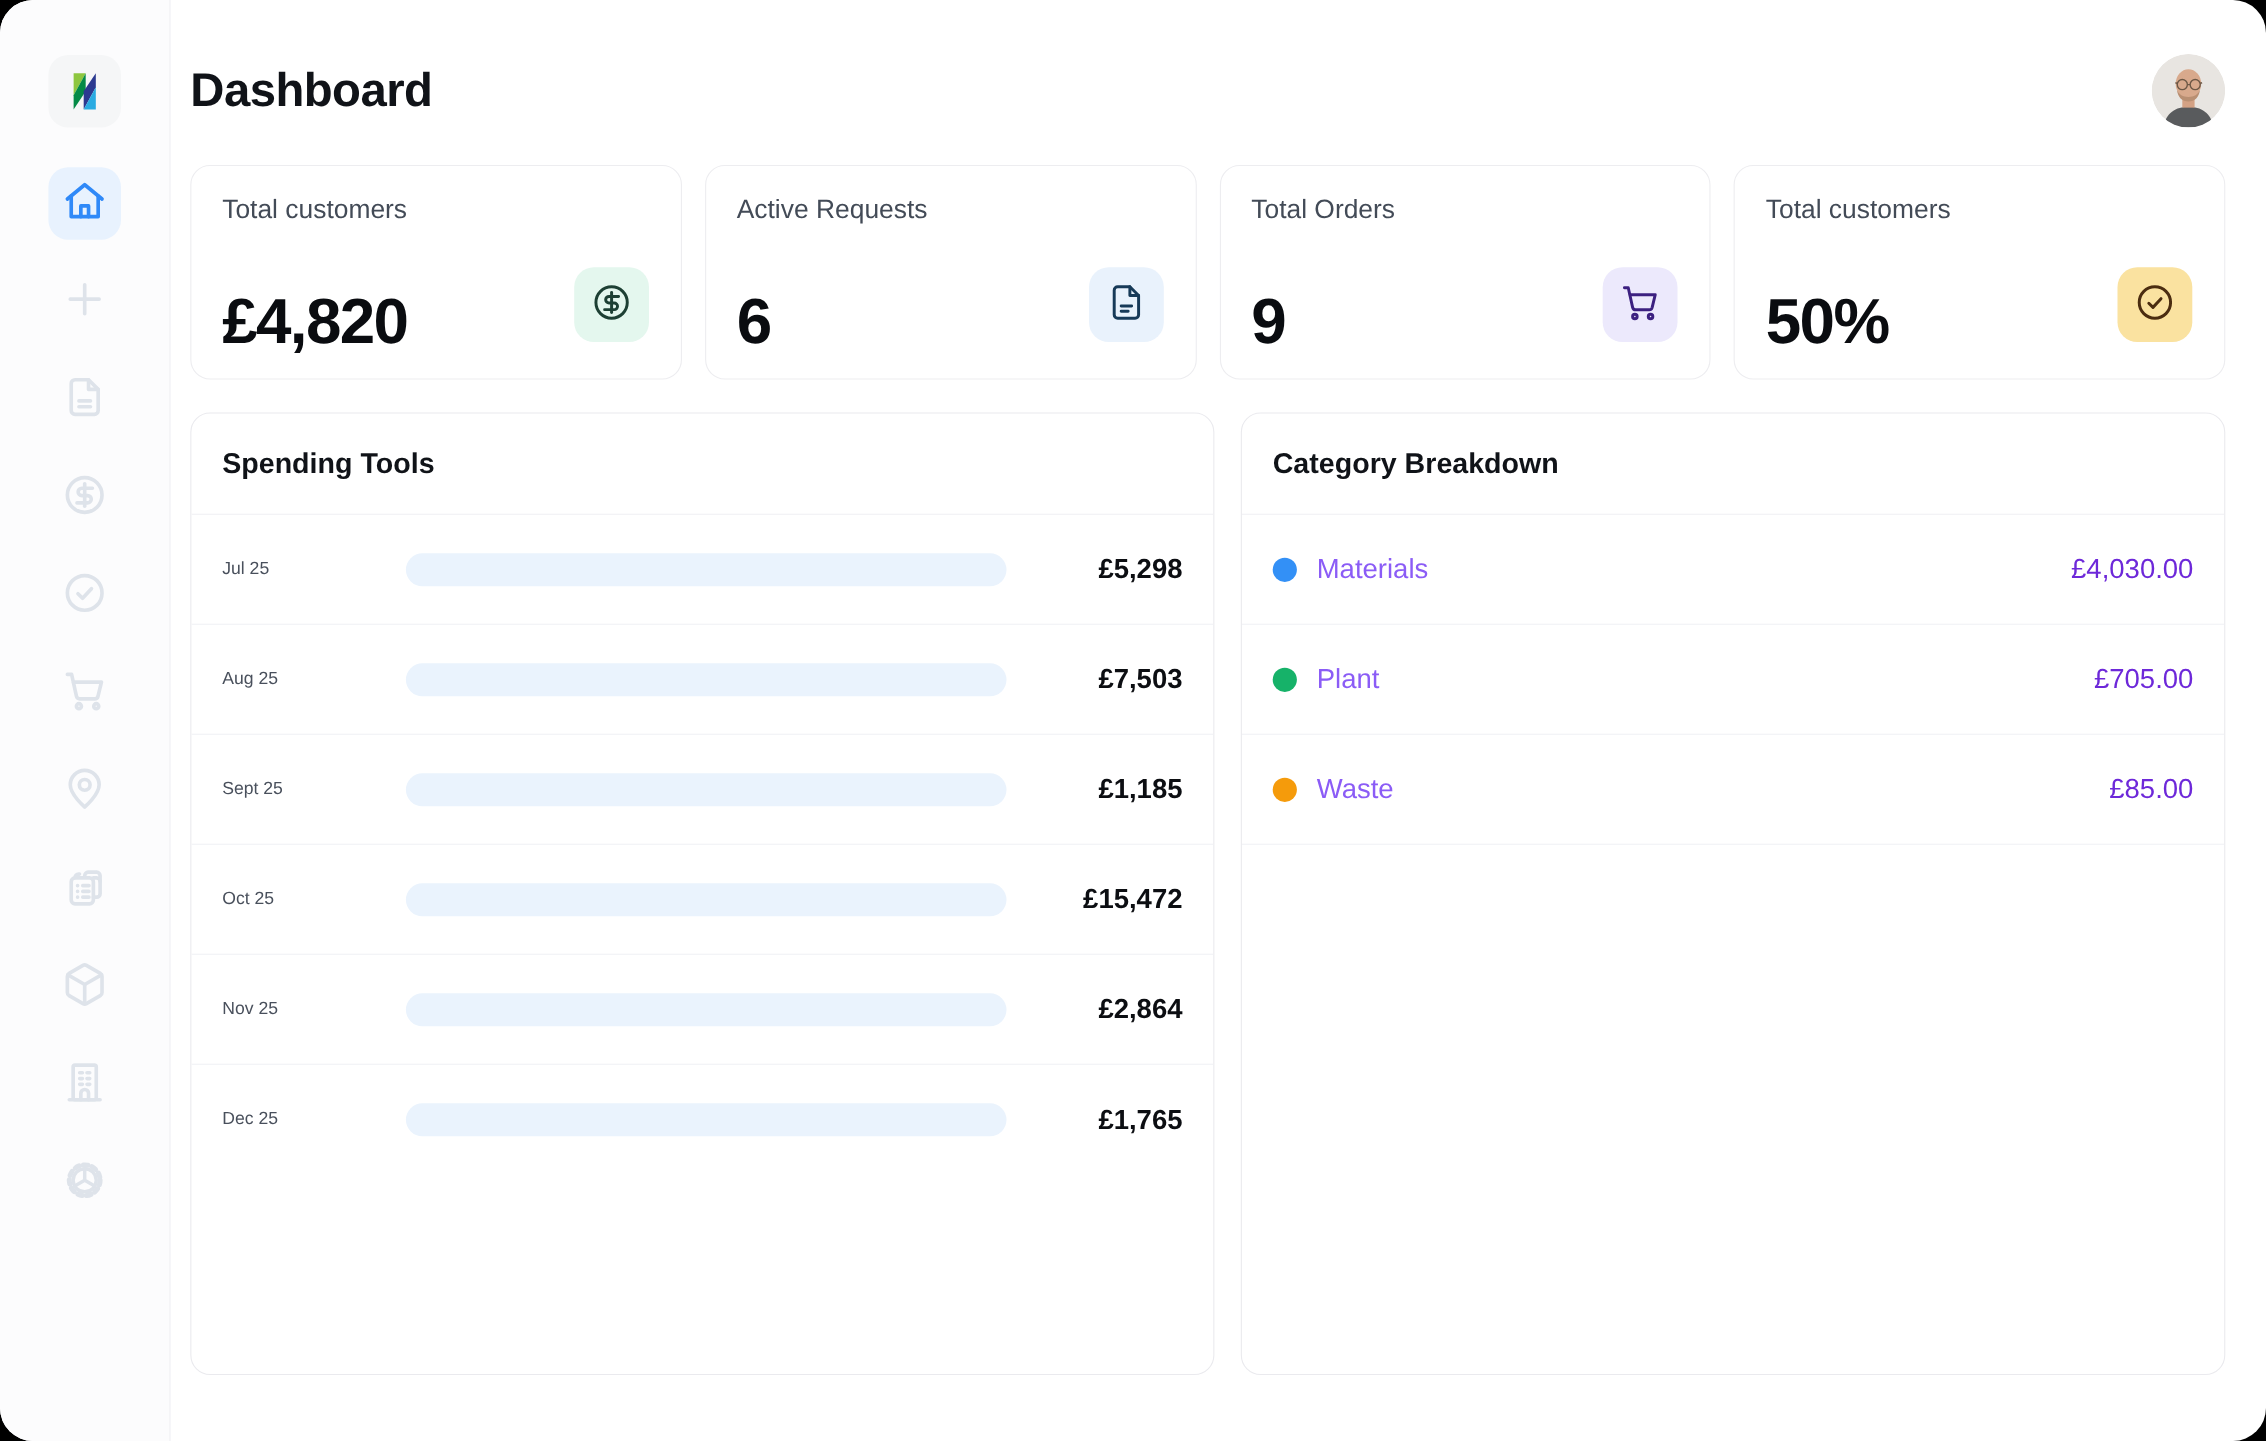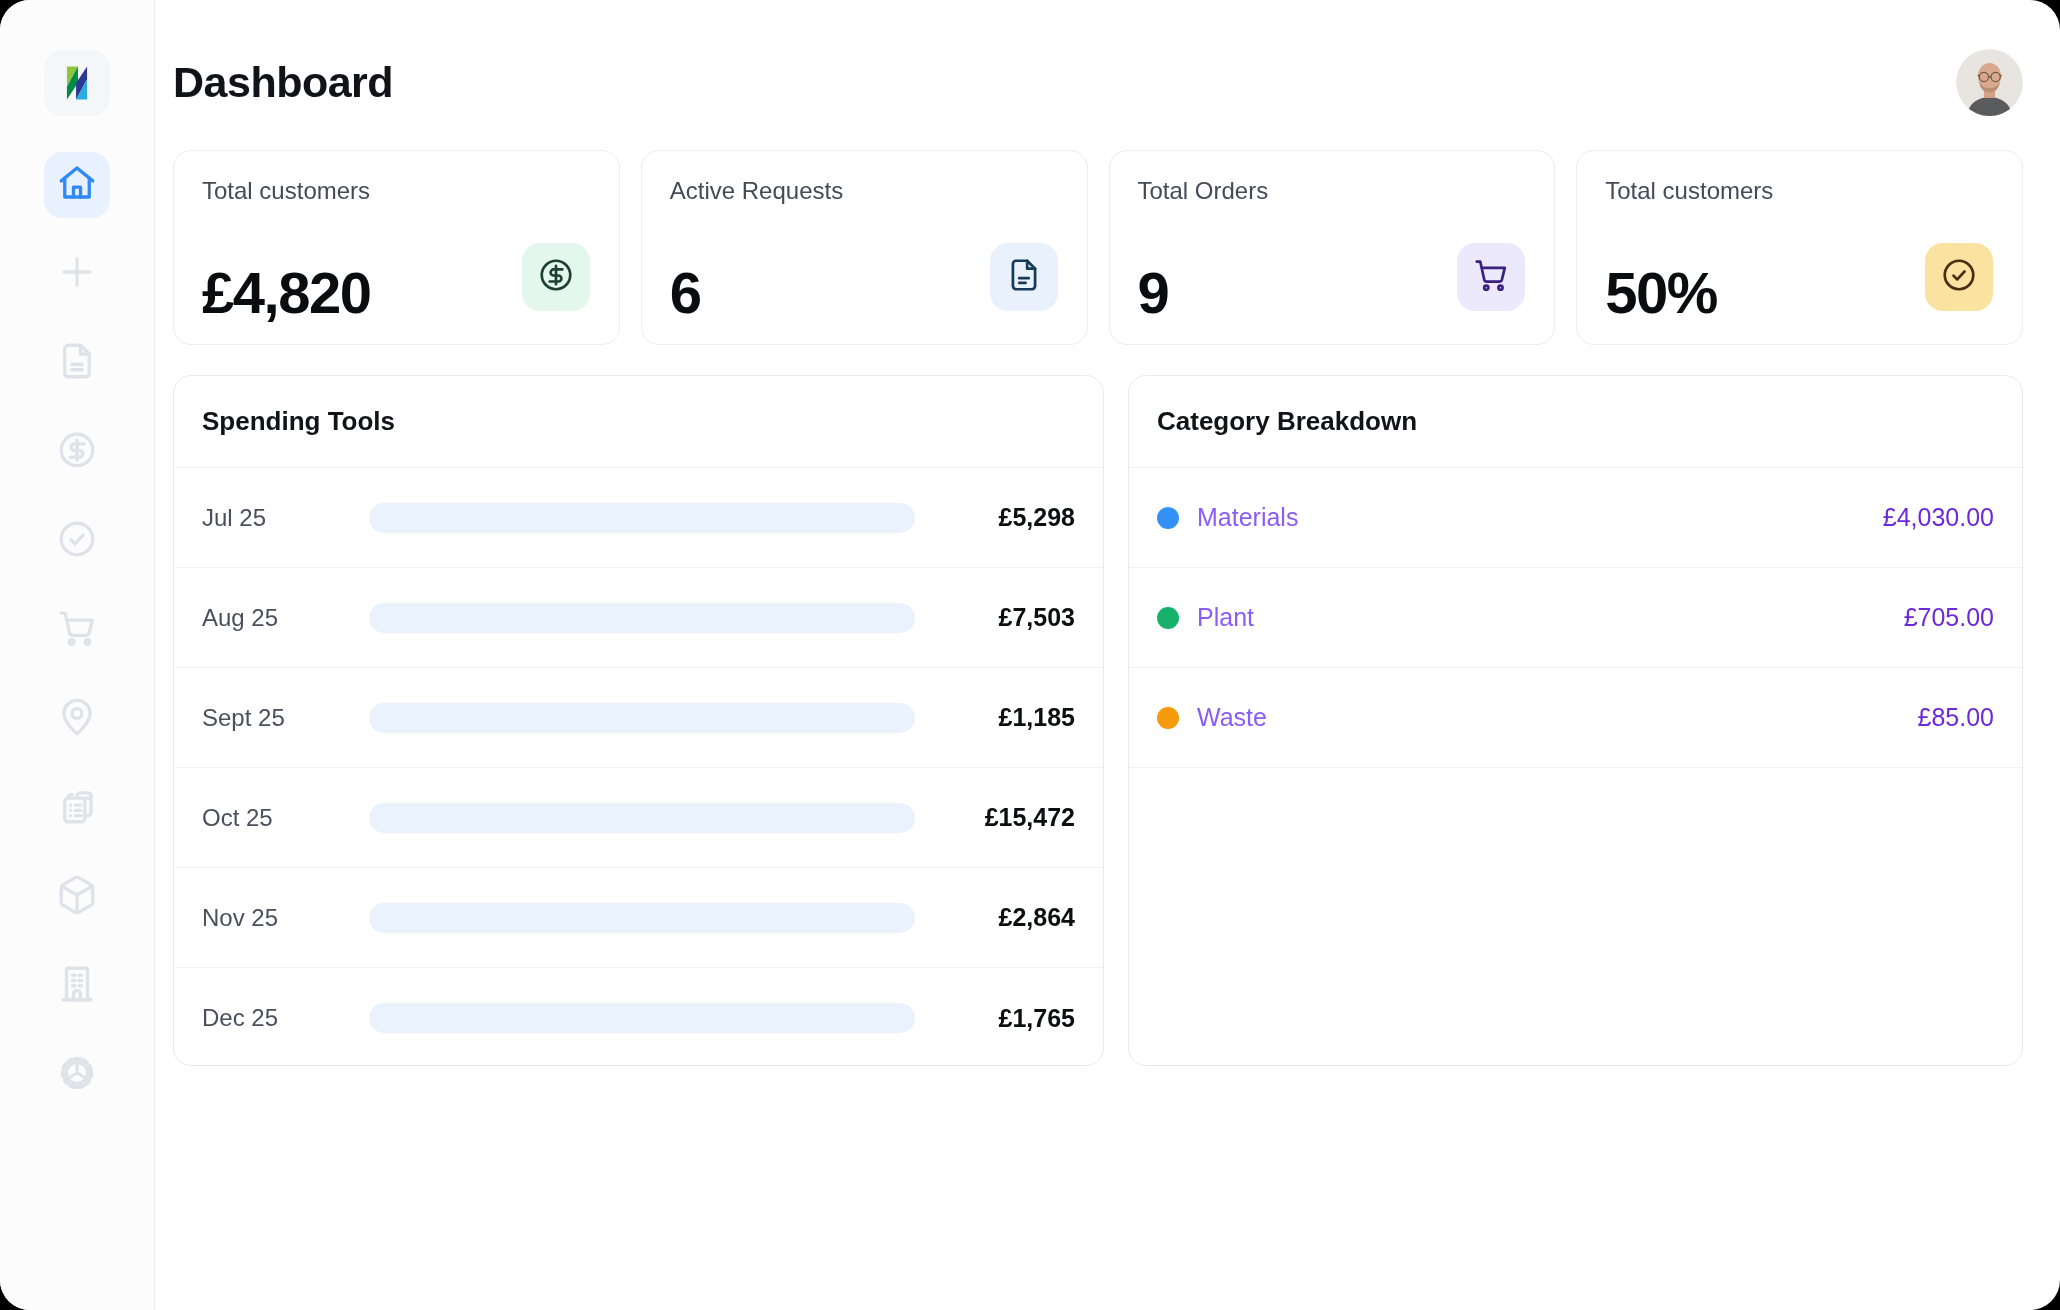--- a/index.html
+++ b/index.html
@@ -32,29 +32,29 @@
     letter-spacing:-1.5px;color:#0a0c10;line-height:1;}
   .tile{position:absolute;right:29px;bottom:33px;width:68px;height:68px;border-radius:18px;
     display:grid;place-items:center;}
   .tile svg{width:38px;height:38px;}
   .tile-green{background:#e4f7ee;color:#1d4034;}
   .tile-blue{background:#e9f2fc;color:#173a58;}
   .tile-purple{background:#ece9fc;color:#3c2080;}
   .tile-yellow{background:#fae2a0;color:#4b2d10;}
   
   .panels{margin-top:30px;display:grid;grid-template-columns:931px 895px;gap:24px;}
-  .panel{height:691px;background:#fff;border:1px solid #eaeaee;border-radius:18px;
+  .panel{height:875px;background:#fff;border:1px solid #eaeaee;border-radius:18px;
     box-sizing:border-box;overflow:hidden;}
   .panel-head{height:91px;border-bottom:1px solid #f0f1f4;display:flex;align-items:center;
     padding:0 28px;}
   .panel-title{font-size:26px;font-weight:700;color:#101318;}
   .spend-row{height:100px;display:flex;align-items:center;padding:0 28px;
     border-bottom:1px solid #f1f2f5;box-sizing:border-box;}
   .spend-row:last-child{border-bottom:none;}
-  .spend-label{width:167px;font-size:24px;color:#49505c;flex:none;}
+  .spend-label{width:167px;font-size:16px;color:#49505c;flex:none;}
   .spend-track{flex:1;height:30px;border-radius:15px;background:#eaf3fd;overflow:hidden;}
   .spend-fill{height:100%;border-radius:15px;background:#3390f6;width:0%;}
   .spend-value{width:160px;text-align:right;font-size:25px;font-weight:700;color:#0c0e12;flex:none;}
   .cat-row{height:100px;display:flex;align-items:center;padding:0 28px;
     border-bottom:1px solid #f1f2f5;box-sizing:border-box;}
   .dot{width:22px;height:22px;border-radius:50%;margin-right:18px;flex:none;}
   .cat-label{flex:1;font-size:25px;color:#8b5cf6;}
   .cat-value{font-size:25px;font-weight:400;color:#6d28d9;}
 </style>
 </head>

